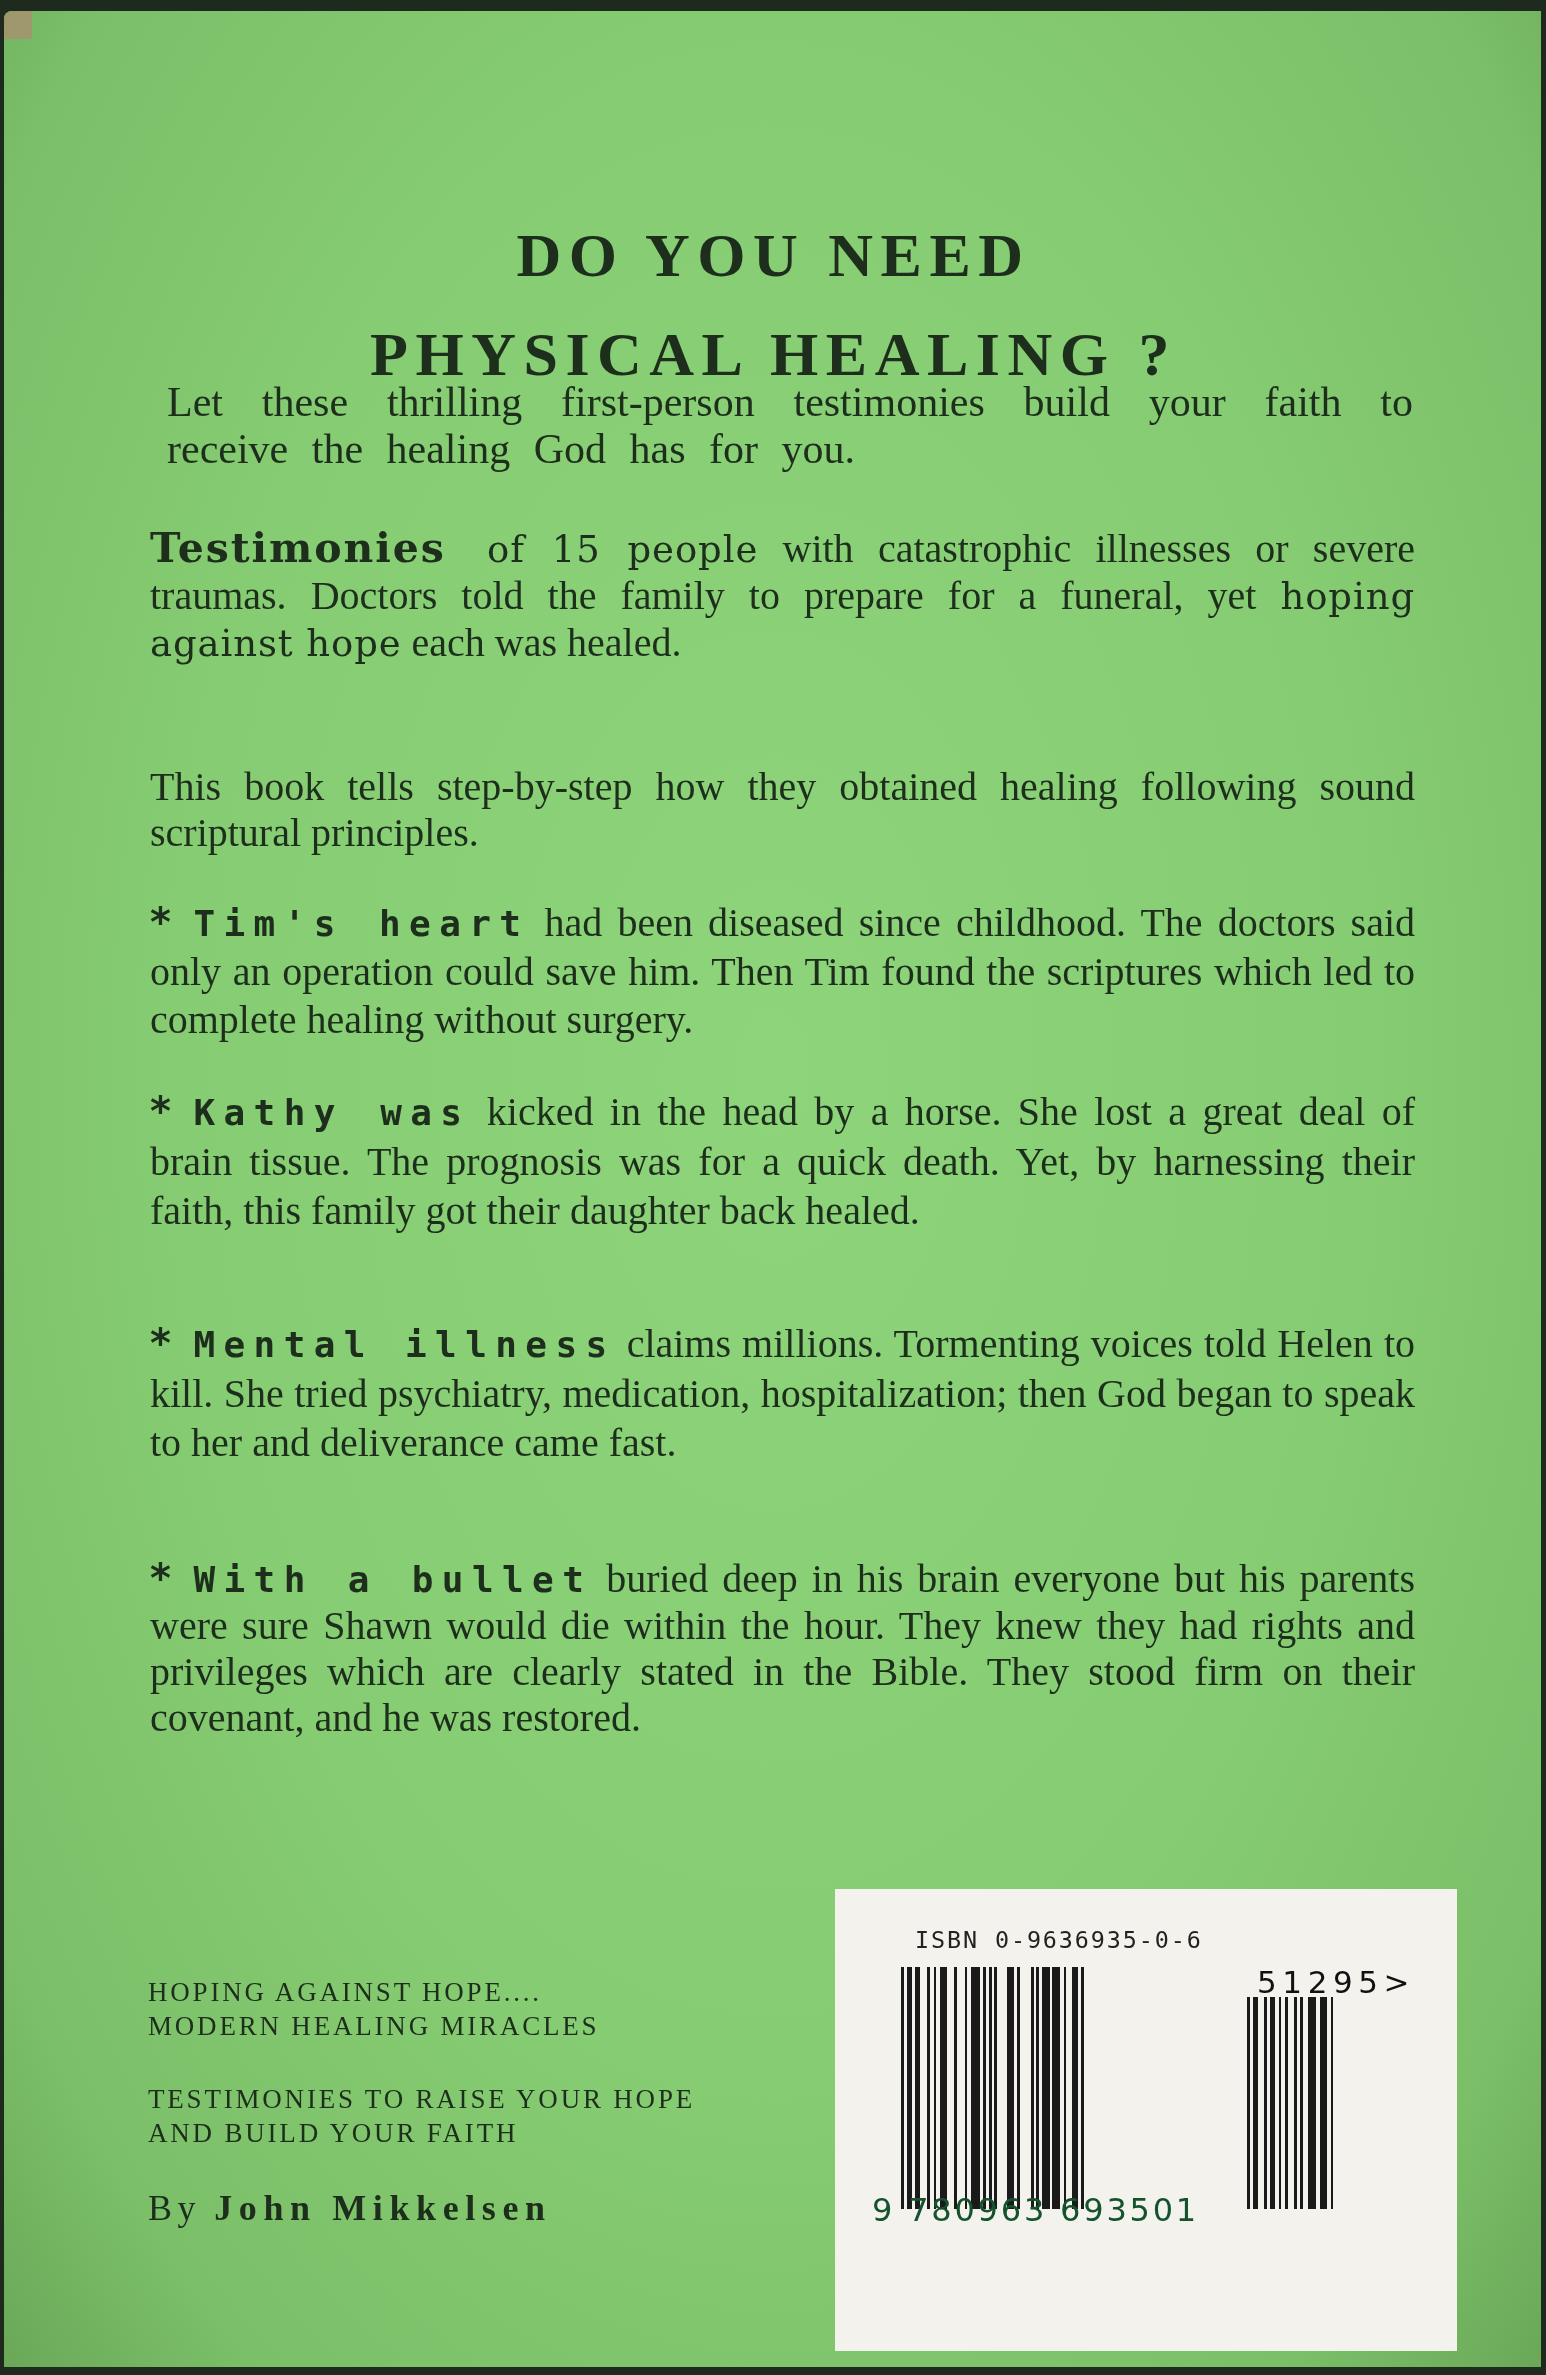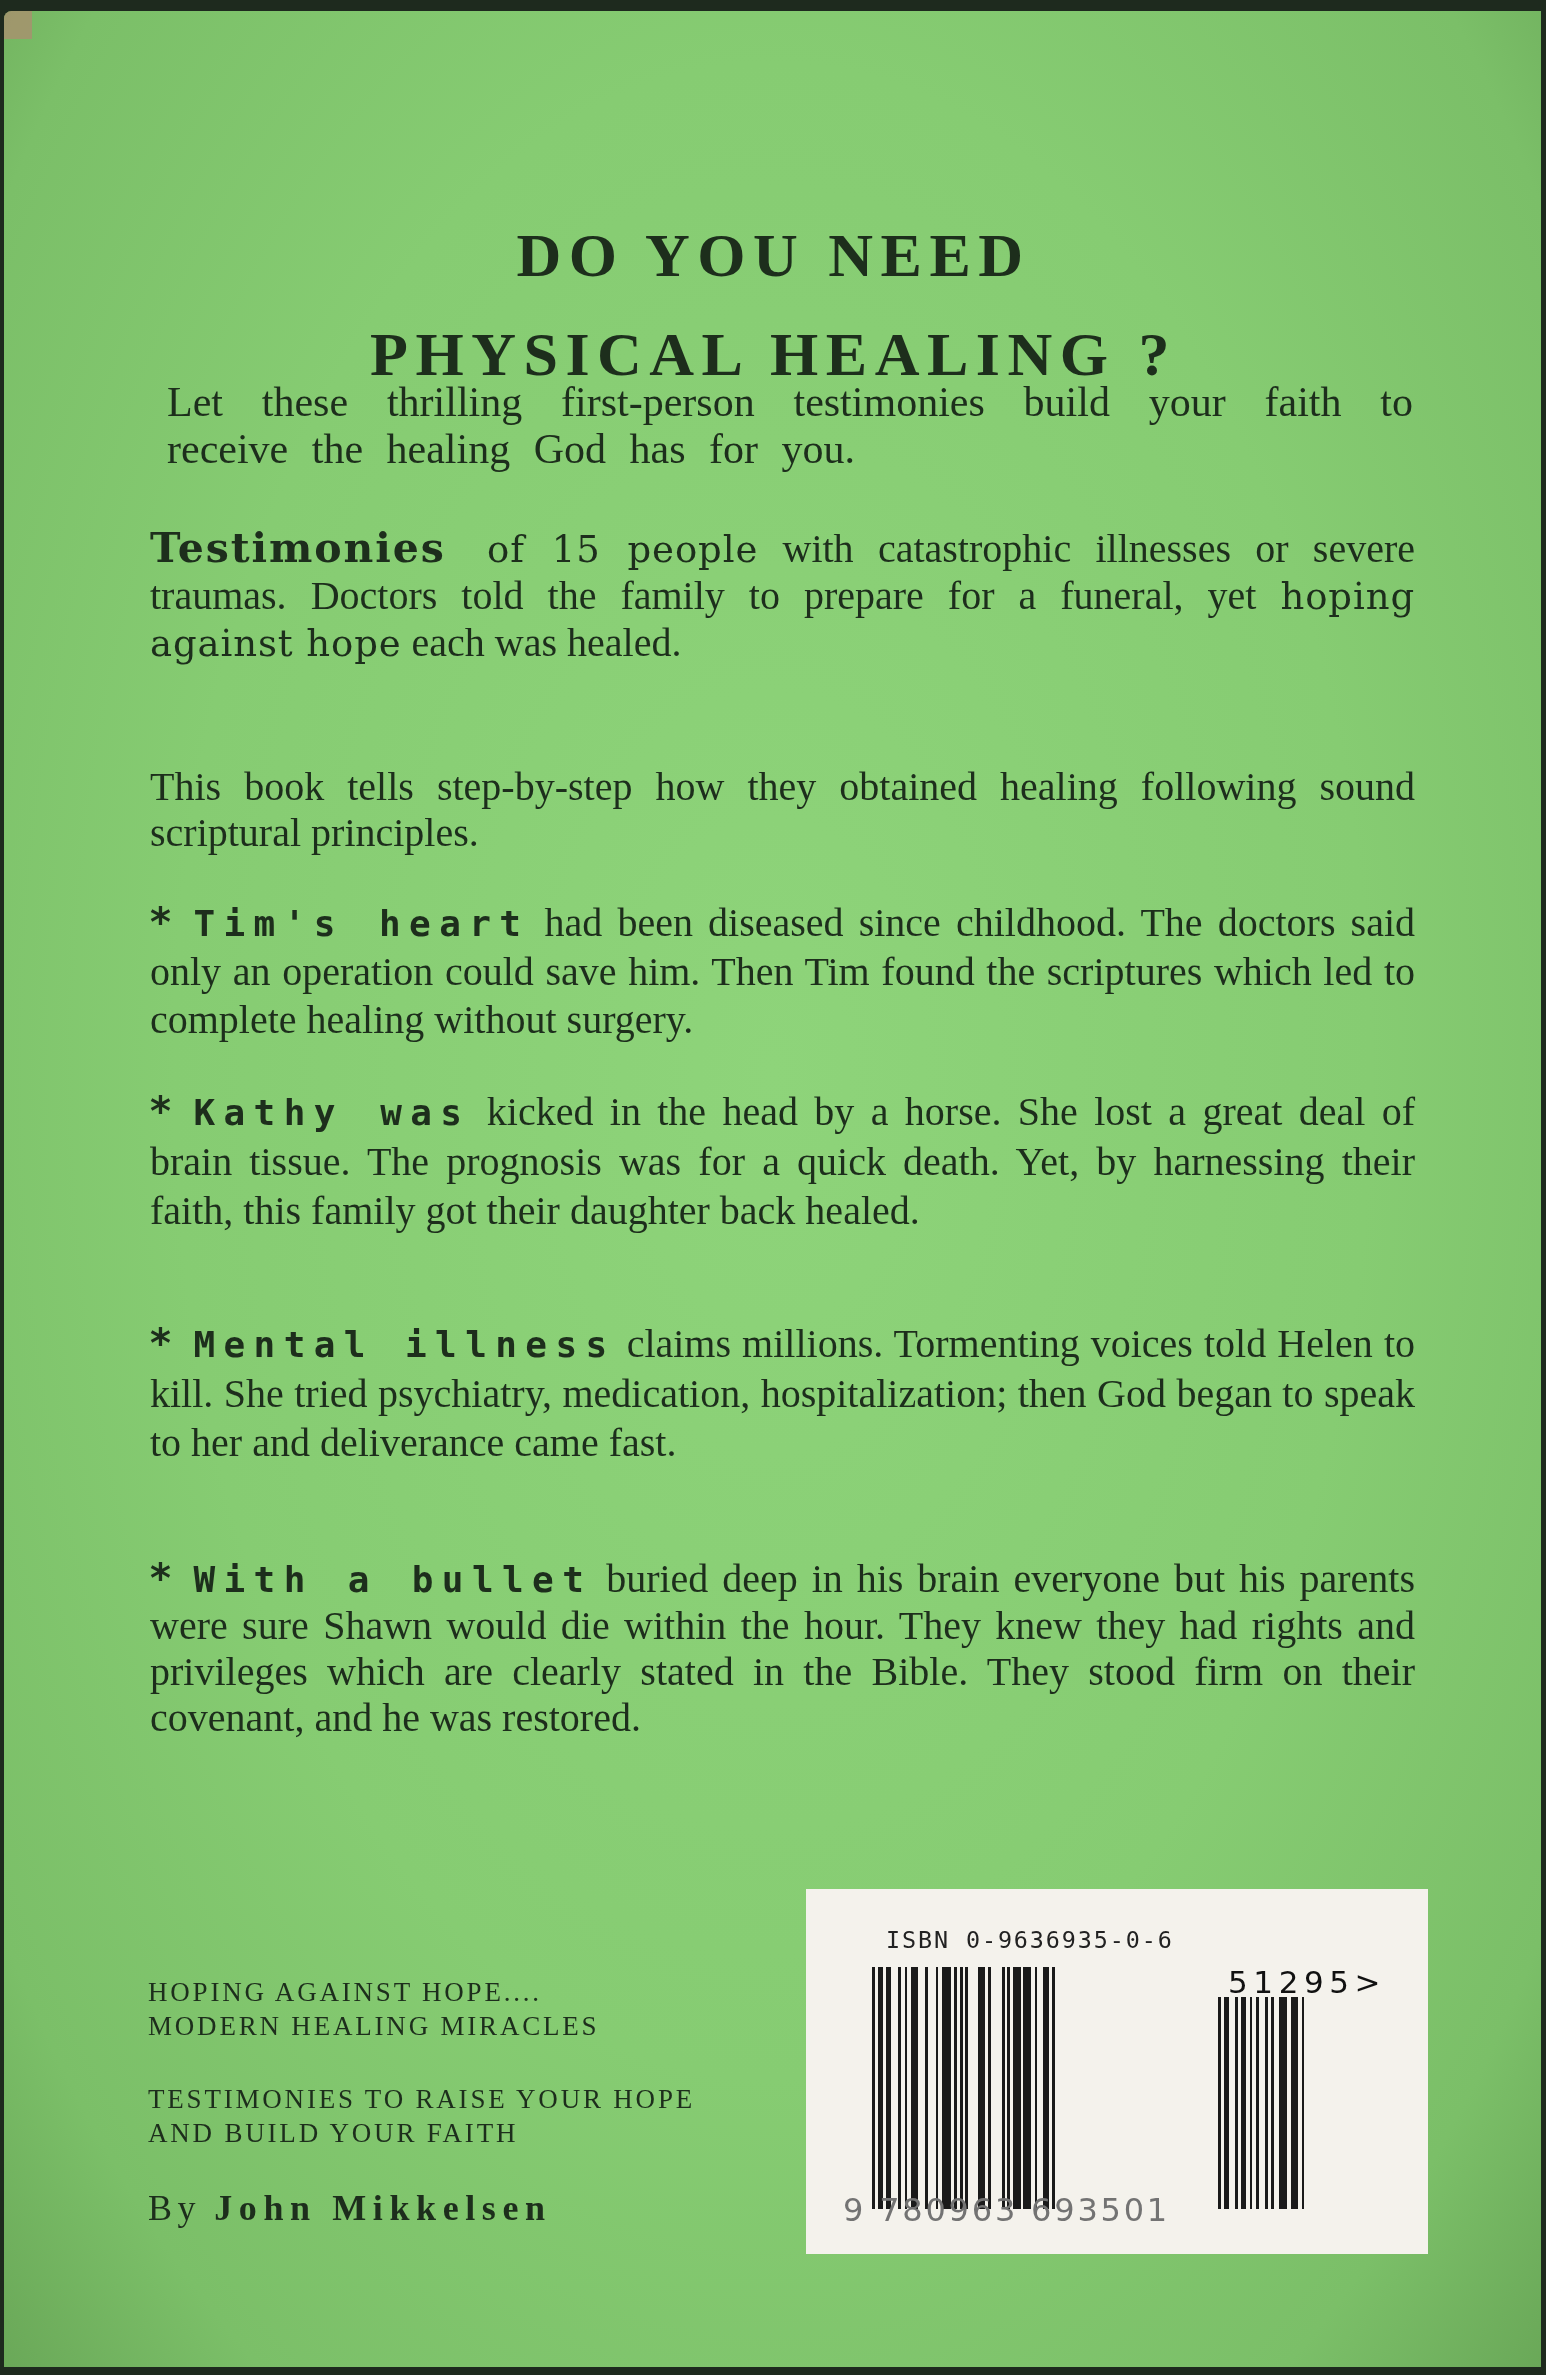--- a/index.html
+++ b/index.html
@@ -38,29 +38,29 @@
   .spaced { font-family:"DejaVu Sans Mono", monospace; font-weight:bold; font-size:36px; letter-spacing:8.4px; }
   .star { font-family:"DejaVu Sans", sans-serif; font-weight:bold; margin-right:22.5px; }
   .footer {
     position:absolute; left:148px; color:#1d2e1c; font-family:"Liberation Serif", serif; letter-spacing:2.8px;
   }
   .f1 { top:1975px; font-size:27px; line-height:34px; }
   .f2 { top:2082px; font-size:27px; line-height:34px; }
   .f3 { top:2187px; font-size:36px; letter-spacing:5.6px; }
   .f3 .name { font-weight:bold; letter-spacing:6.6px; margin-left:13px; }
   .barcode-box {
-    position:absolute; left:806px; top:1889px; width:622px; height:365px; background:#f4f2ec;
+    position:absolute; left:835px; top:1889px; width:622px; height:462px; background:#f4f2ec;
   }
   .isbn { position:absolute; left:80px; top:37px; font-family:"DejaVu Sans Mono", monospace; font-size:23.4px; color:#222; letter-spacing:1.9px; }
   .price { position:absolute; left:422px; top:75px; font-family:"DejaVu Sans", sans-serif; font-size:31px; color:#111; letter-spacing:5.6px; }
   .bars-main { position:absolute; left:66px; top:78px; width:220px; height:242px; display:flex; gap:0; }
   .bars-addon { position:absolute; left:412px; top:108px; width:114px; height:212px; display:flex; }
   .bar { background:#1a1a1a; height:100%; }
   .sp { height:100%; }
-  .digits { position:absolute; left:37px; top:302px; font-family:"DejaVu Sans", sans-serif; font-size:32px; color:#737373; letter-spacing:2.8px; }
+  .digits { position:absolute; left:37px; top:302px; font-family:"DejaVu Sans", sans-serif; font-size:32px; color:#14532d; letter-spacing:2.8px; }
 </style>
 </head>
 <body>
 
 <div class="cover"></div>
 <div class="corner"></div>
 
 <h1 class="title ink">
   <span>DO YOU  NEED</span>
   <span>PHYSICAL HEALING ?</span>

